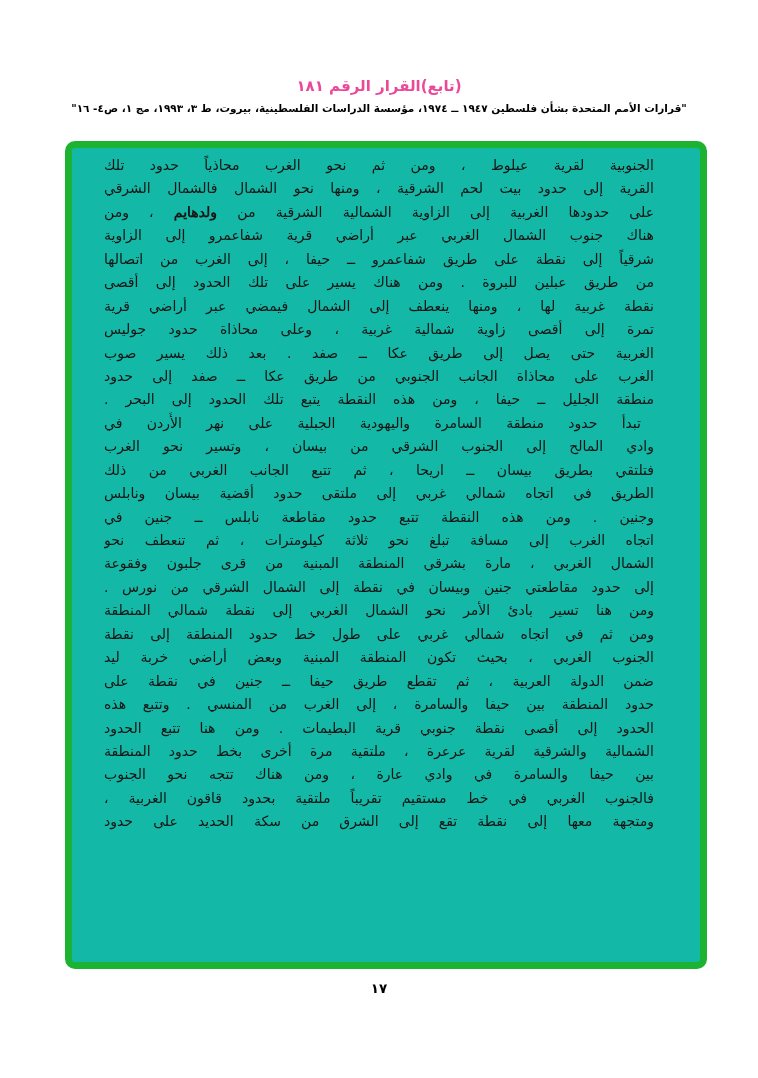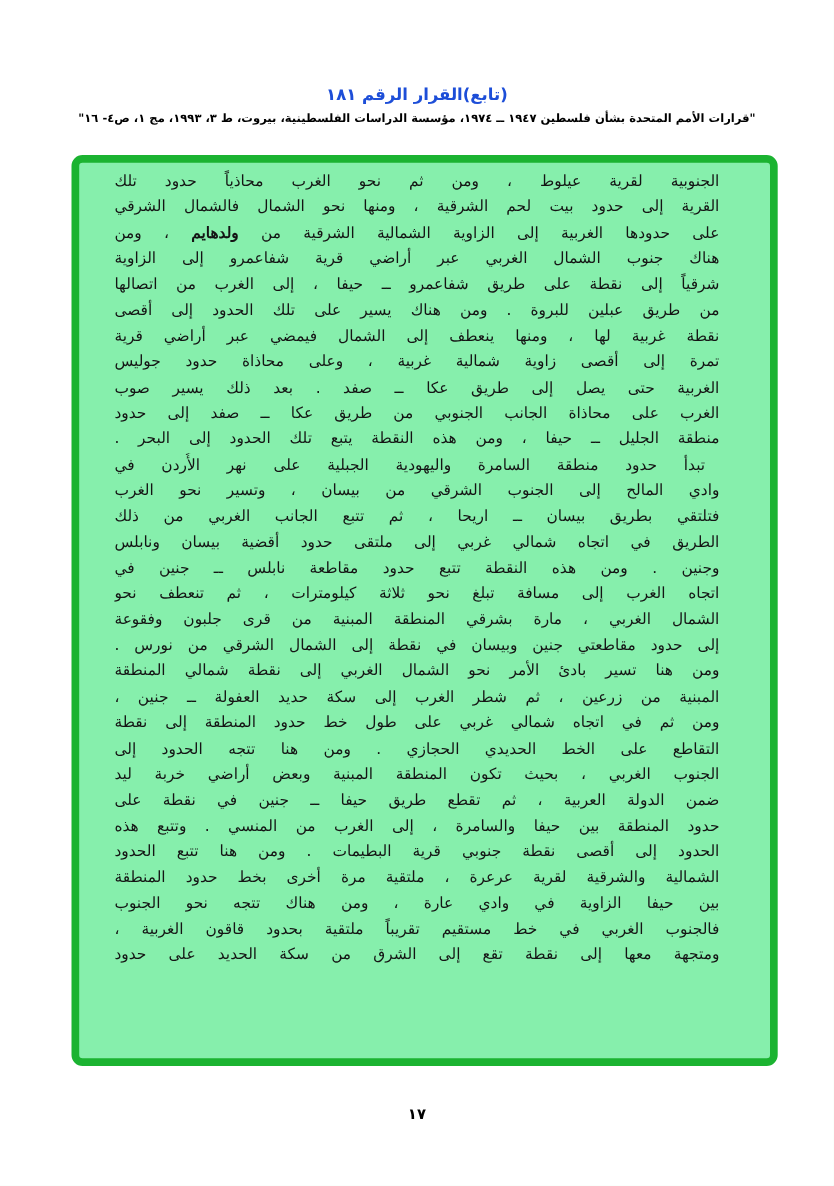--- a/index.html
+++ b/index.html
@@ -3,45 +3,45 @@
 <meta charset="utf-8">
 <style>
   * { margin:0; padding:0; box-sizing:border-box; }
   html,body { background:#ffffff; }
   body {
     width:758px; height:1078px; position:relative; overflow:hidden;
     font-family:"DejaVu Sans", sans-serif; color:#111;
   }
   .title {
     position:absolute; top:77px; left:0; right:0;
-    text-align:center; font-weight:bold; font-size:15px; color:#1d4ed8;
+    text-align:center; font-weight:bold; font-size:15px; color:#ec4899;
     direction:rtl; letter-spacing:0.2px;
   }
   .source {
     position:absolute; top:102px; left:0; right:0;
     text-align:center; font-weight:bold; font-size:10.5px; color:#000;
     direction:rtl; white-space:nowrap;
   }
   .frame {
     position:absolute; left:65px; top:141px; width:642px; height:828px;
-    border:7px solid #1bb331; border-radius:10px; background:#86efac;
+    border:7px solid #1bb331; border-radius:10px; background:#14b8a6;
   }
   .textblock {
     direction:rtl; margin:6px 46px 0 32px;
   }
   .tline {
     font-size:14px; height:23.45px; line-height:23.45px;
     text-align:justify; overflow:hidden; color:#141414;
   }
   
   .tline::after { content:""; display:inline-block; width:100%; height:0; vertical-align:top; }
   .tline.indent { padding-right:13px; }
   .b { font-weight:bold;font-family:Liberation Serif, serif; }
   .pagenum {
-    position:absolute; top:1005px; left:0; right:0;
+    position:absolute; top:980px; left:0; right:0;
     text-align:center; font-size:13.5px; font-weight:bold; color:#000;
     direction:rtl;
   }
 </style>
 </head>
 <body>
 
 <div class="title">(تابع)القرار الرقم ١٨١</div>
 <div class="source">"قرارات الأمم المتحدة بشأن فلسطين ١٩٤٧ ــ ١٩٧٤، مؤسسة الدراسات الفلسطينية، بيروت، ط ٣، ١٩٩٣، مج ١، ص٤- ١٦"</div>
 
@@ -62,27 +62,25 @@
 
     <div class="tline indent">تبدأ حدود منطقة السامرة واليهودية الجبلية على نهر الأُردن في</div>
     <div class="tline">وادي المالح إلى الجنوب الشرقي من بيسان ، وتسير نحو الغرب</div>
     <div class="tline">فتلتقي بطريق بيسان ــ اريحا ، ثم تتبع الجانب الغربي من ذلك</div>
     <div class="tline">الطريق في اتجاه شمالي غربي إلى ملتقى حدود أقضية بيسان ونابلس</div>
     <div class="tline">وجنين . ومن هذه النقطة تتبع حدود مقاطعة نابلس ــ جنين في</div>
     <div class="tline">اتجاه الغرب إلى مسافة تبلغ نحو ثلاثة كيلومترات ، ثم تنعطف نحو</div>
     <div class="tline">الشمال الغربي ، مارة بشرقي المنطقة المبنية من قرى جلبون وفقوعة</div>
     <div class="tline">إلى حدود مقاطعتي جنين وبيسان في نقطة إلى الشمال الشرقي من نورس .</div>
     <div class="tline">ومن هنا تسير بادئ الأمر نحو الشمال الغربي إلى نقطة شمالي المنطقة</div>
-    <div class="tline">المبنية من زرعين ، ثم شطر الغرب إلى سكة حديد العفولة ــ جنين ،</div>
     <div class="tline">ومن ثم في اتجاه شمالي غربي على طول خط حدود المنطقة إلى نقطة</div>
-    <div class="tline">التقاطع على الخط الحديدي الحجازي . ومن هنا تتجه الحدود إلى</div>
     <div class="tline">الجنوب الغربي ، بحيث تكون المنطقة المبنية وبعض أراضي خربة ليد</div>
     <div class="tline">ضمن الدولة العربية ، ثم تقطع طريق حيفا ــ جنين في نقطة على</div>
     <div class="tline">حدود المنطقة بين حيفا والسامرة ، إلى الغرب من المنسي . وتتبع هذه</div>
     <div class="tline">الحدود إلى أقصى نقطة جنوبي قرية البطيمات . ومن هنا تتبع الحدود</div>
     <div class="tline">الشمالية والشرقية لقرية عرعرة ، ملتقية مرة أخرى بخط حدود المنطقة</div>
-    <div class="tline">بين حيفا الزاوية في وادي عارة ، ومن هناك تتجه نحو الجنوب</div>
+    <div class="tline">بين حيفا والسامرة في وادي عارة ، ومن هناك تتجه نحو الجنوب</div>
     <div class="tline">فالجنوب الغربي في خط مستقيم تقريباً ملتقية بحدود قاقون الغربية ،</div>
     <div class="tline">ومتجهة معها إلى نقطة تقع إلى الشرق من سكة الحديد على حدود</div>
   </div>
 </div>
 
 <div class="pagenum">١٧</div>
 
 </body></html>

